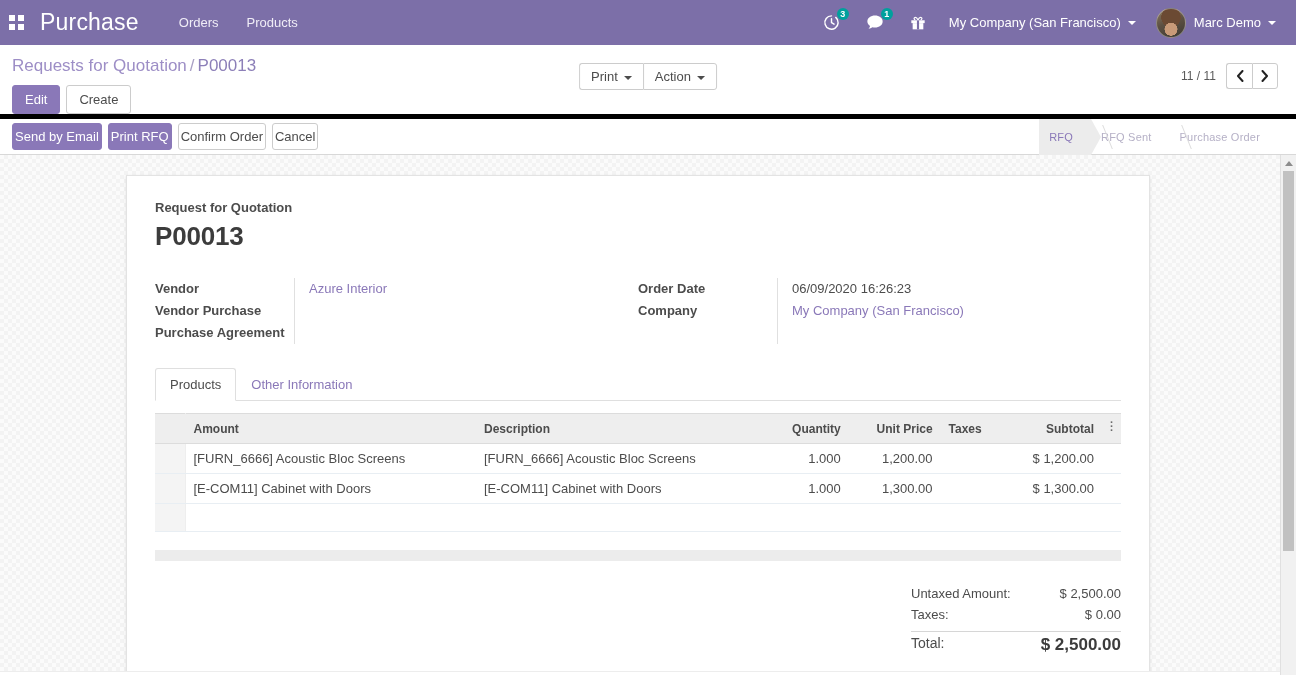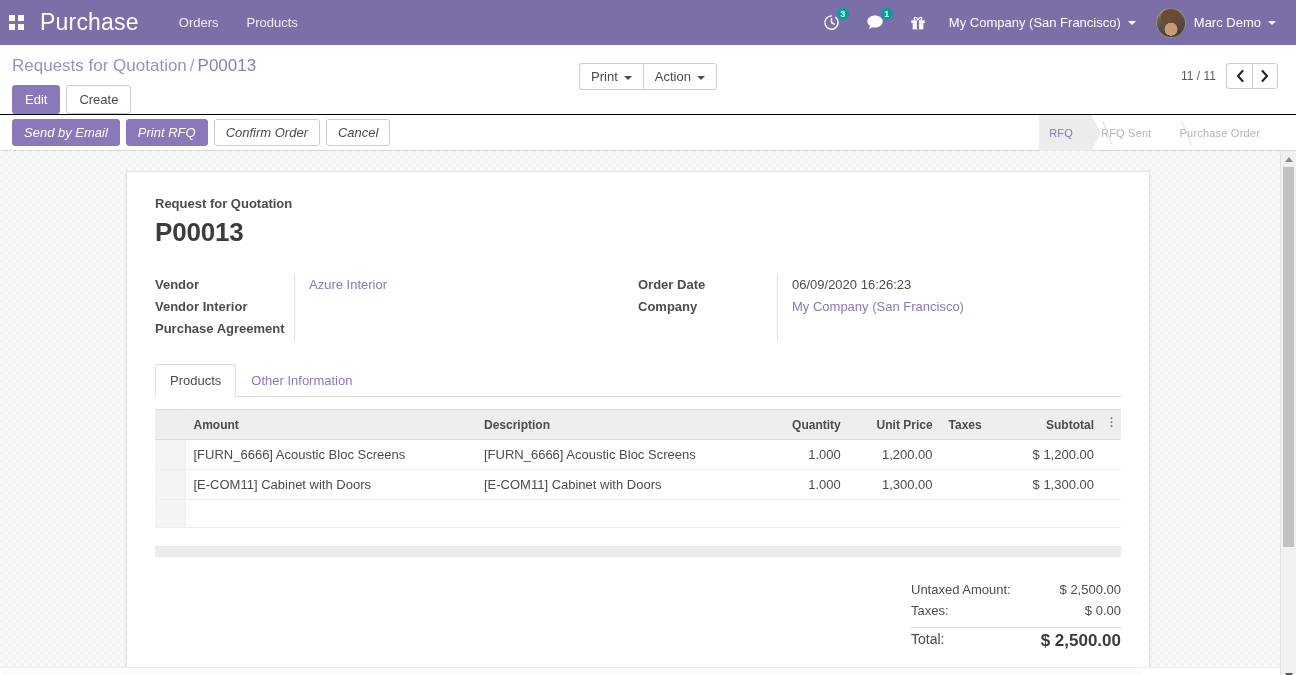--- a/index.html
+++ b/index.html
@@ -113,21 +113,21 @@
       radial-gradient(circle at 50% 72%, #c89a78 0 26%, rgba(200,154,120,0) 27%),
       radial-gradient(circle at 50% 30%, #6b4a33 0 40%, rgba(107,74,51,0) 41%),
       linear-gradient(160deg, #8d7a60 0%, #5c5042 48%, #3d3a33 100%);
     border: 1px solid rgba(255,255,255,.35);
     flex: none;
   }
 
   
   .control-panel {
     background: #ffffff;
-    border-bottom: 1px solid #000000;
+    border-bottom: 5px solid #000000;
     padding: 0;
     position: relative;
     z-index: 10;
   }
   .cp-top {
     display: flex;
     align-items: flex-start;
     padding: 10px 18px 0 12px;
     position: relative;
     min-height: 62px;
@@ -217,21 +217,21 @@
     align-items: center;
     background: #ffffff;
     border-bottom: 1px solid #d8d8d8;
     height: 36px;
     padding-left: 12px;
     padding-right: 18px;
     position: relative;
     z-index: 9;
   }
   .sb-buttons { display: flex; gap: 6px; }
-  .sb-buttons .btn { padding: 6px 11px; font-style: italic; }
+  .sb-buttons .btn { padding: 6px 2px; }
 
   .statusbar { margin-left: auto; display: flex; height: 36px; align-items: stretch; }
   .stat {
     position: relative;
     display: flex; align-items: center;
     padding: 0 18px 0 10px;
     font-size: 11px;
     font-weight: normal;
     letter-spacing: .2px;
     color: #b5b0c6;
@@ -586,21 +586,21 @@
     <div class="sheet">
 
       <div class="form-subtitle">Request for Quotation</div>
       <div class="form-title">P00013</div>
 
       <div class="form-groups">
 
         <div class="fgroup">
           <div class="fgroup-labels">
             <div class="flabel">Vendor</div>
-            <div class="flabel">Vendor Interior</div>
+            <div class="flabel">Vendor Purchase</div>
             <div class="flabel">Purchase Agreement</div>
           </div>
           <div class="fgroup-values">
             <div class="fvalue link">Azure Interior</div>
             <div class="fvalue empty"></div>
             <div class="fvalue empty"></div>
           </div>
         </div>
 
         <div class="fgroup">

